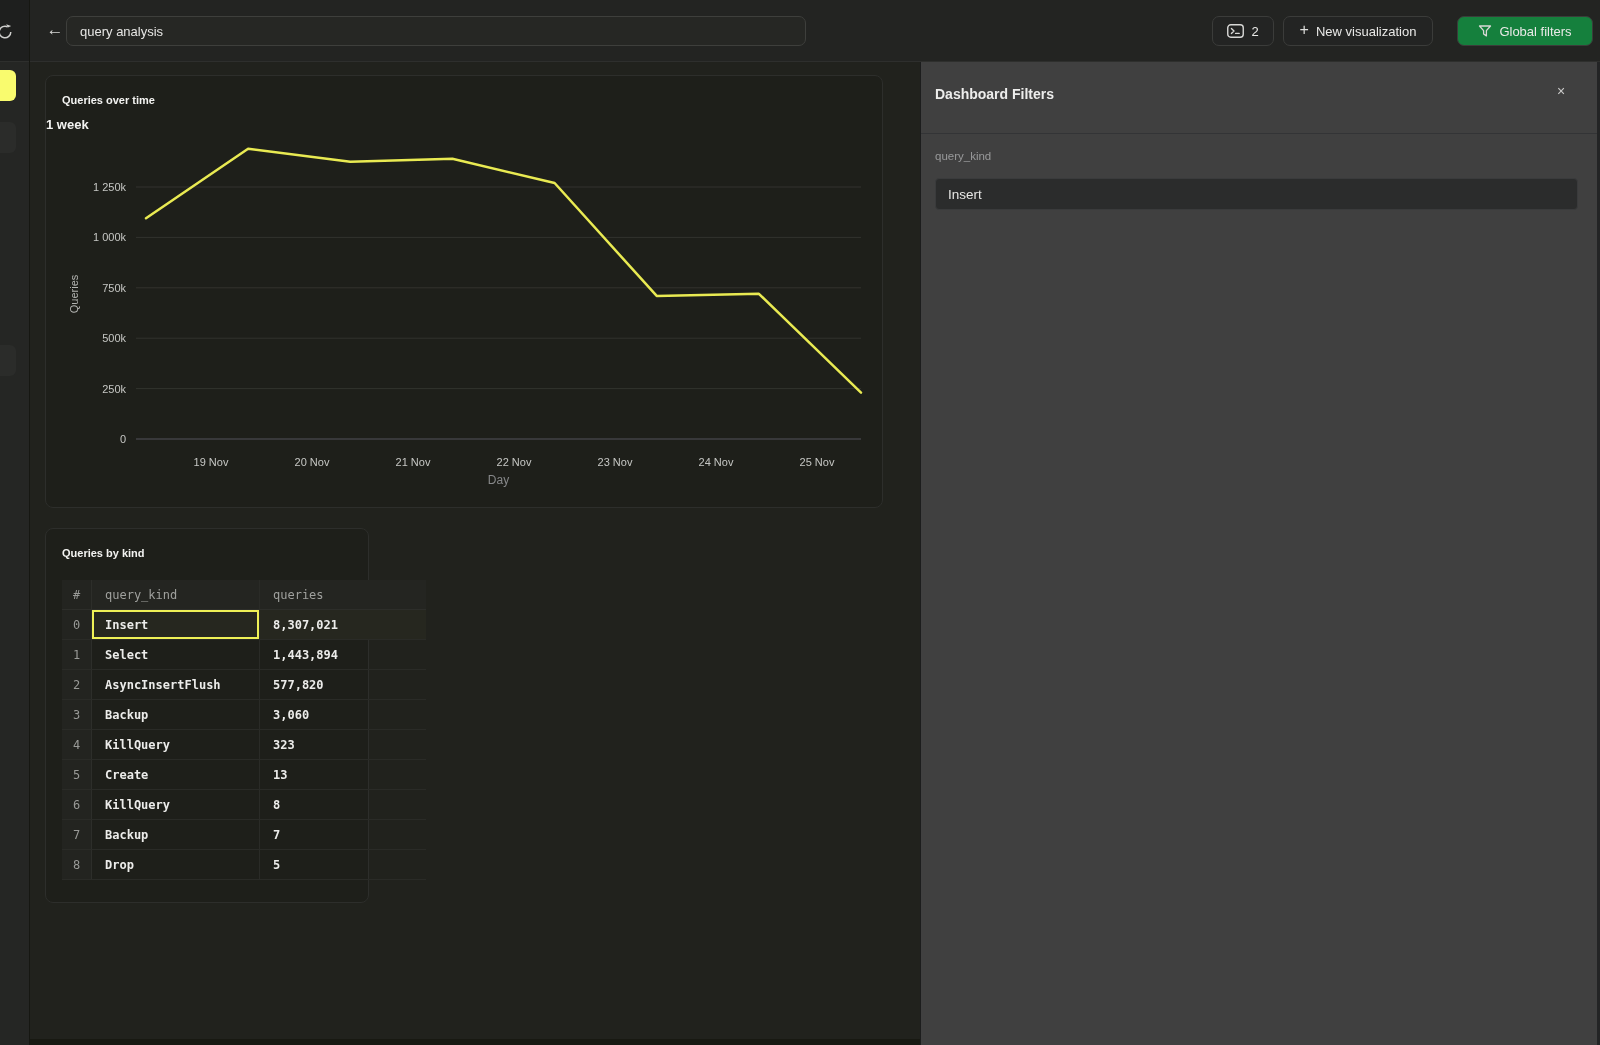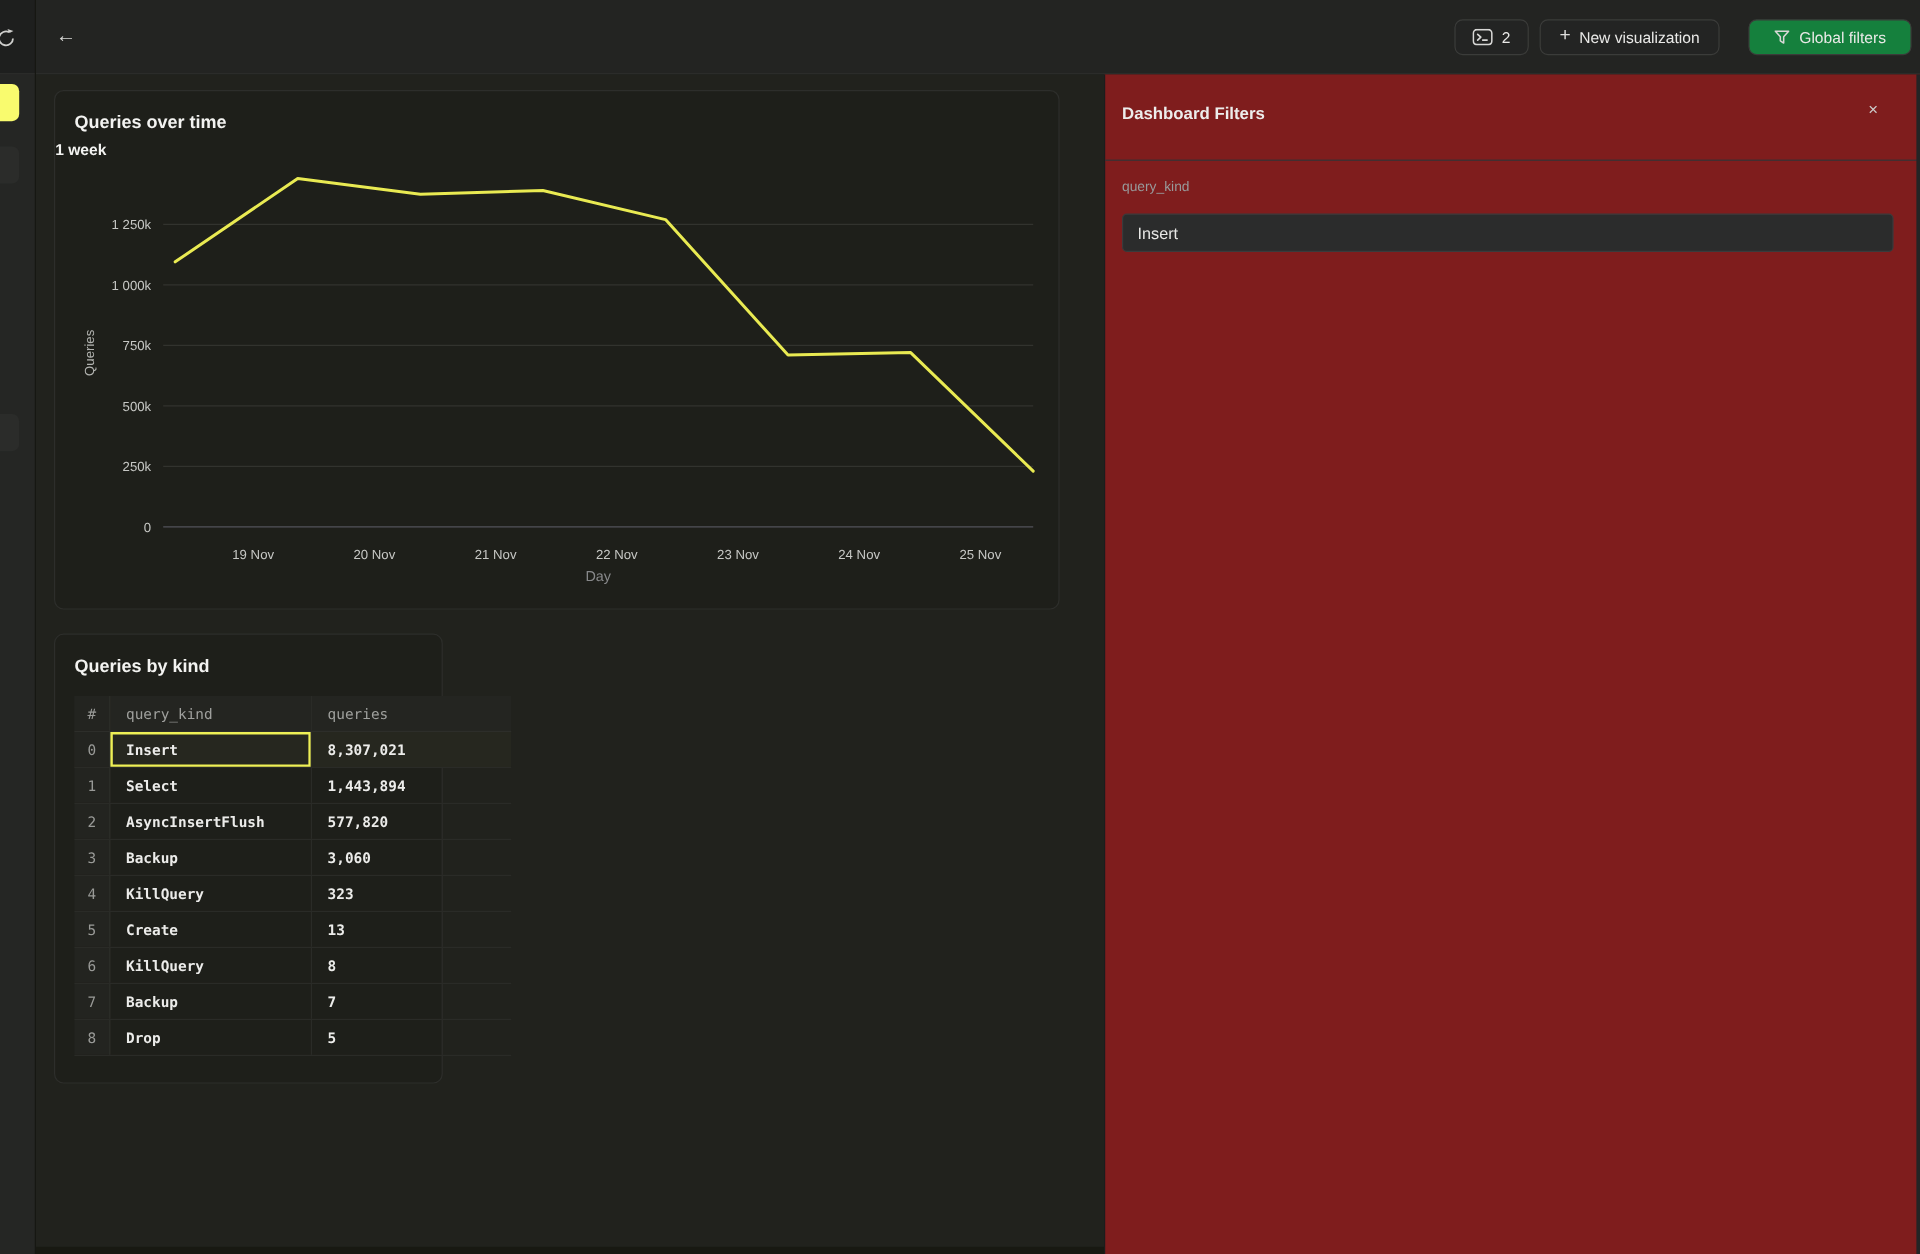--- a/index.html
+++ b/index.html
@@ -31,41 +31,41 @@
   .btn-console { left:1182px; width:62px; }
   .btn-newviz  { left:1253px; width:150px; }
   .btn-global  { left:1427px; width:136px; background:#15803d; }
   .plus-glyph { font-size:16px; color:#dededc; line-height:1; margin-top:-2px; }
 
   
   .content { position:absolute; left:30px; top:62px; width:890px; bottom:0; background:#21221d; }
   .card { position:absolute; background:#1e1f1a; border:1px solid #2d2e2b; border-radius:8px; }
   .chart-card { left:15px; top:13px; width:838px; height:433px; }
   .table-card { left:15px; top:466px; width:324px; height:375px; }
-  .card-title { position:absolute; left:16px; top:18px; font-size:15px; font-weight:700; color:#f3f3f1; }
+  .card-title { position:absolute; left:16px; top:18px; font-size:11px; font-weight:700; color:#f3f3f1; }
   .card-subtitle { position:absolute; left:0; top:41px; font-size:13px; font-weight:700; color:#f3f3f1; }
   .chart-svg { position:absolute; left:0; top:0; }
   .bottom-strip { position:absolute; left:0; right:0; bottom:0; height:6px; background:#181912; }
 
   
   .qtable { position:absolute; left:16px; top:51px; width:364px;
     font-family:"DejaVu Sans Mono", monospace; font-size:12px; }
   .trow { display:grid; grid-template-columns:30px 168px 166px; height:30px;
     border-bottom:1px solid #2a2b27; }
   .trow.thead { background:#242521; color:#9fa09d; border-bottom:1px solid #2d2e2a; }
   .tcell { display:flex; align-items:center; padding-left:13px; color:#ececea; font-weight:700; }
   .thead .tcell { font-weight:400; color:#9fa09d; }
   .tcell.idx { justify-content:center; padding-left:0; background:#232420; color:#999a97;
     font-weight:400; border-right:1px solid #2d2e2a; }
   .tcell.kind { border-right:1px solid #2a2b27; }
   .trow.sel { background:#26271f; }
   .tcell.sel-cell { box-shadow:inset 0 0 0 2px #eef056; }
 
   
-  .filters { position:absolute; left:920px; top:62px; width:680px; bottom:0; background:#7f1d1d;
+  .filters { position:absolute; left:920px; top:62px; width:680px; bottom:0; background:#404040;
     border-left:1px solid #1c1d1d; }
   .filters-edge { position:absolute; right:0; top:0; bottom:0; width:3px; background:#232425; }
   .filters-title { position:absolute; left:14px; top:24px; font-size:14px; font-weight:600; color:#ededec; }
   .filters-close { position:absolute; right:28px; top:18px; width:22px; height:22px; display:flex;
     align-items:center; justify-content:center; color:#cccccb; font-size:14px; cursor:pointer; }
   .filters-divider { position:absolute; left:0; right:0; top:71px; height:1px; background:#333436; }
   .field-label { position:absolute; left:14px; top:88px; font-size:11.5px; color:#98999a; }
   .field-input { position:absolute; left:14px; right:22px; top:116px; height:32px;
     background:#2b2c2c; border:1px solid #3a3b3c; border-radius:4px; color:#e7e7e5;
     font-size:13.5px; padding:0 12px; outline:none; font-family:"Liberation Sans",sans-serif; }
@@ -86,20 +86,21 @@
     </div>
     <div class="rail-tile active" style="top:70px;"></div>
     <div class="rail-tile" style="top:122px;"></div>
     <div class="rail-tile" style="top:345px;"></div>
   </aside>
 
   <header class="topbar">
     <div class="back">
       <span>←</span>
     </div>
+    <input class="title-input" value="query analysis" style="">
     <button class="tb-btn btn-console">
       <span class="glyph">
         <svg width="17" height="14" viewBox="0 0 17 14">
           <rect x="0.75" y="0.75" width="15.5" height="12.5" rx="3" fill="none" stroke="#d8d8d6" stroke-width="1.4"></rect>
           <path d="M4.4 4.6 L7 7 L4.4 9.4" fill="none" stroke="#d8d8d6" stroke-width="1.4" stroke-linecap="round" stroke-linejoin="round"></path>
           <line x1="8.6" y1="9.4" x2="12.2" y2="9.4" stroke="#d8d8d6" stroke-width="1.4" stroke-linecap="round"></line>
         </svg>
       </span>
       <span>2</span>
     </button>

